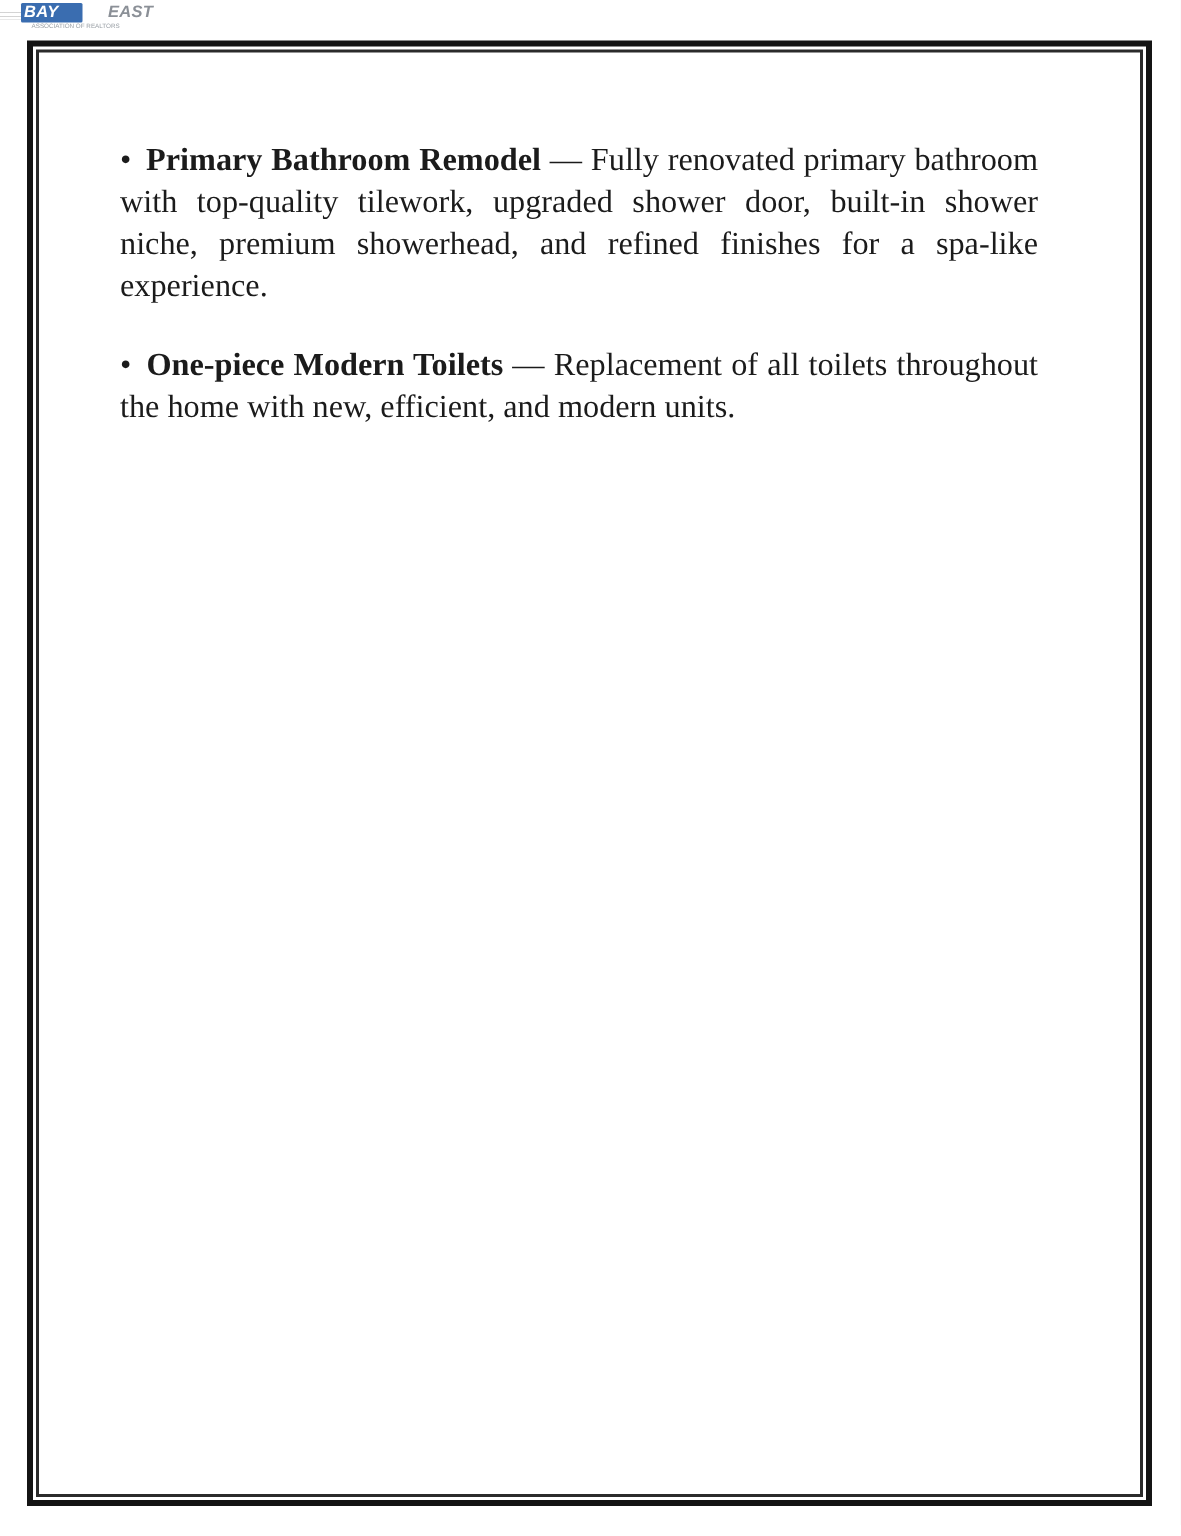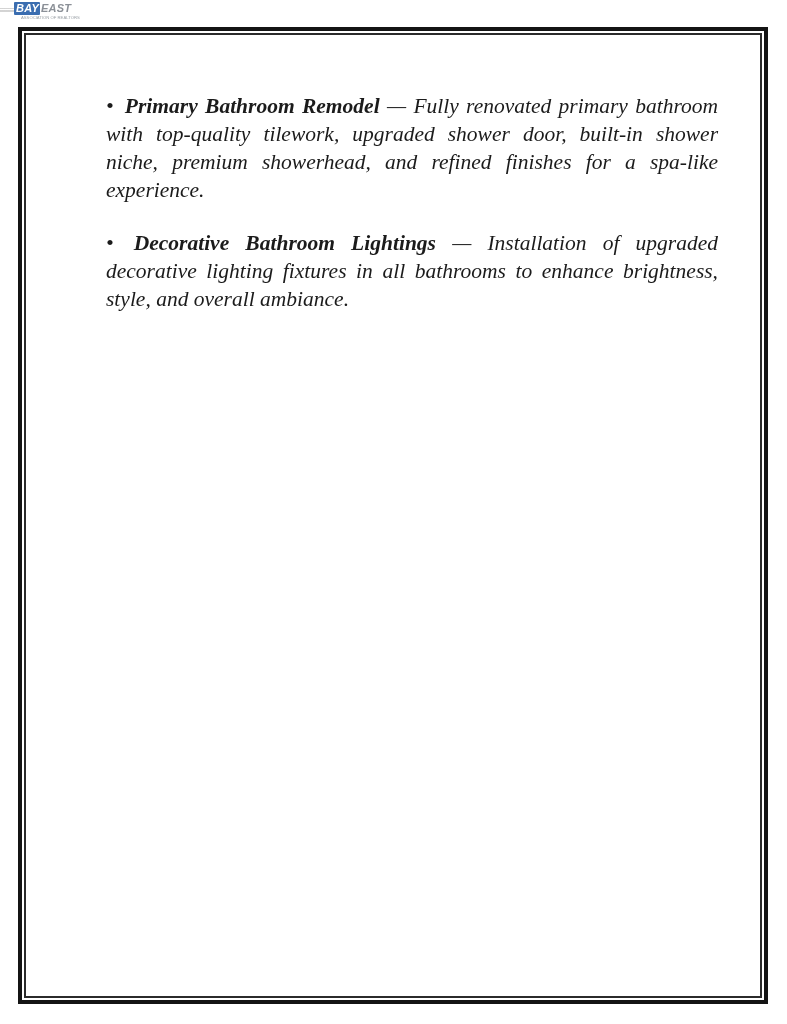--- a/index.html
+++ b/index.html
@@ -23,24 +23,24 @@
     line-height: 1;
   }
   .logo-row {
     display: flex; align-items: center;
     font-family: "Liberation Sans", sans-serif;
     font-style: italic; font-weight: bold;
     font-size: 11px; letter-spacing: 0.2px;
   }
   .logo-bay {
     color: #ffffff;
-    padding: 1px 1px 1px 2px;
+    padding: 1px 16px 1px 2px;
     border-radius: 1px;
   }
-  .logo-east { padding-left: 1px; }
+  .logo-east { padding-left: 17px; }
   .logo-tagline {
     font-family: "Liberation Sans", sans-serif;
     font-size: 10px;
     color: #9aa0a6;
     transform: scale(0.42);
     transform-origin: left top;
     white-space: nowrap;
     margin-top: 1px;
     margin-left: 7px;
   }
@@ -61,23 +61,22 @@
   }
   .frame-inner {
     position: absolute;
     left: 2px; top: 2px; right: 2px; bottom: 2px;
     border: 2px solid #2b2b2b;
   }
 
   
   .content {
     position: absolute;
-    left: 106px; top: 92px;
+    left: 80px; top: 92px;
     width: 612px;
-    font-style: italic;
   }
   .item {
     margin: 0 0 25px 0;
     font-size: 21.5px;
     line-height: 28px;
     text-align: justify;
     color: #1b1b1b;
   }
   .item .bullet { margin-right: 4px; }
   .item b { font-weight: bold; }
@@ -104,24 +103,24 @@
   <div class="content">
 
     <p class="item">
       <span class="bullet">•</span>
       <b>Primary Bathroom Remodel</b>
       <span>—</span>
       <span>Fully renovated primary bathroom with top-quality tilework, upgraded shower door, built-in shower niche, premium showerhead, and refined finishes for a spa-like experience.</span>
     </p>
 
 
-
     <p class="item">
       <span class="bullet">•</span>
-      <b>Decorative Bathroom Lightings</b>
+      <b>One-piece Modern Toilets</b>
       <span>—</span>
-      <span>Installation of upgraded decorative lighting fixtures in all bathrooms to enhance brightness, style, and overall ambiance.</span>
+      <span>Replacement of all toilets throughout the home with new, efficient, and modern units.</span>
     </p>
+
 
 
 
   </div>
 </div>
 
 </body></html>

